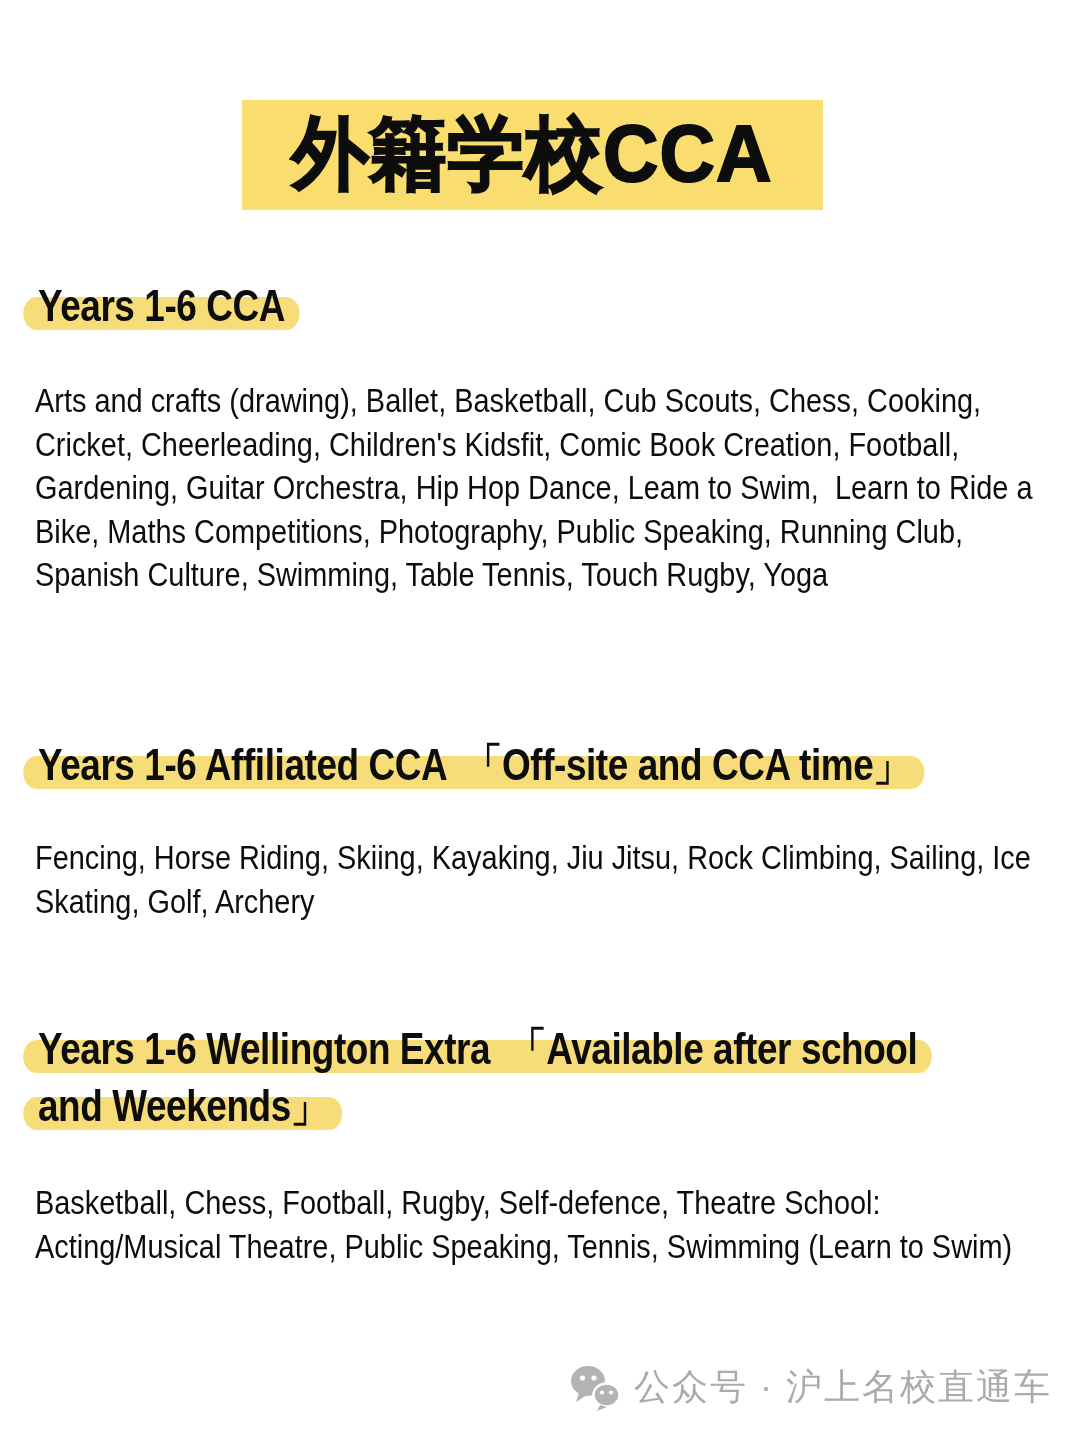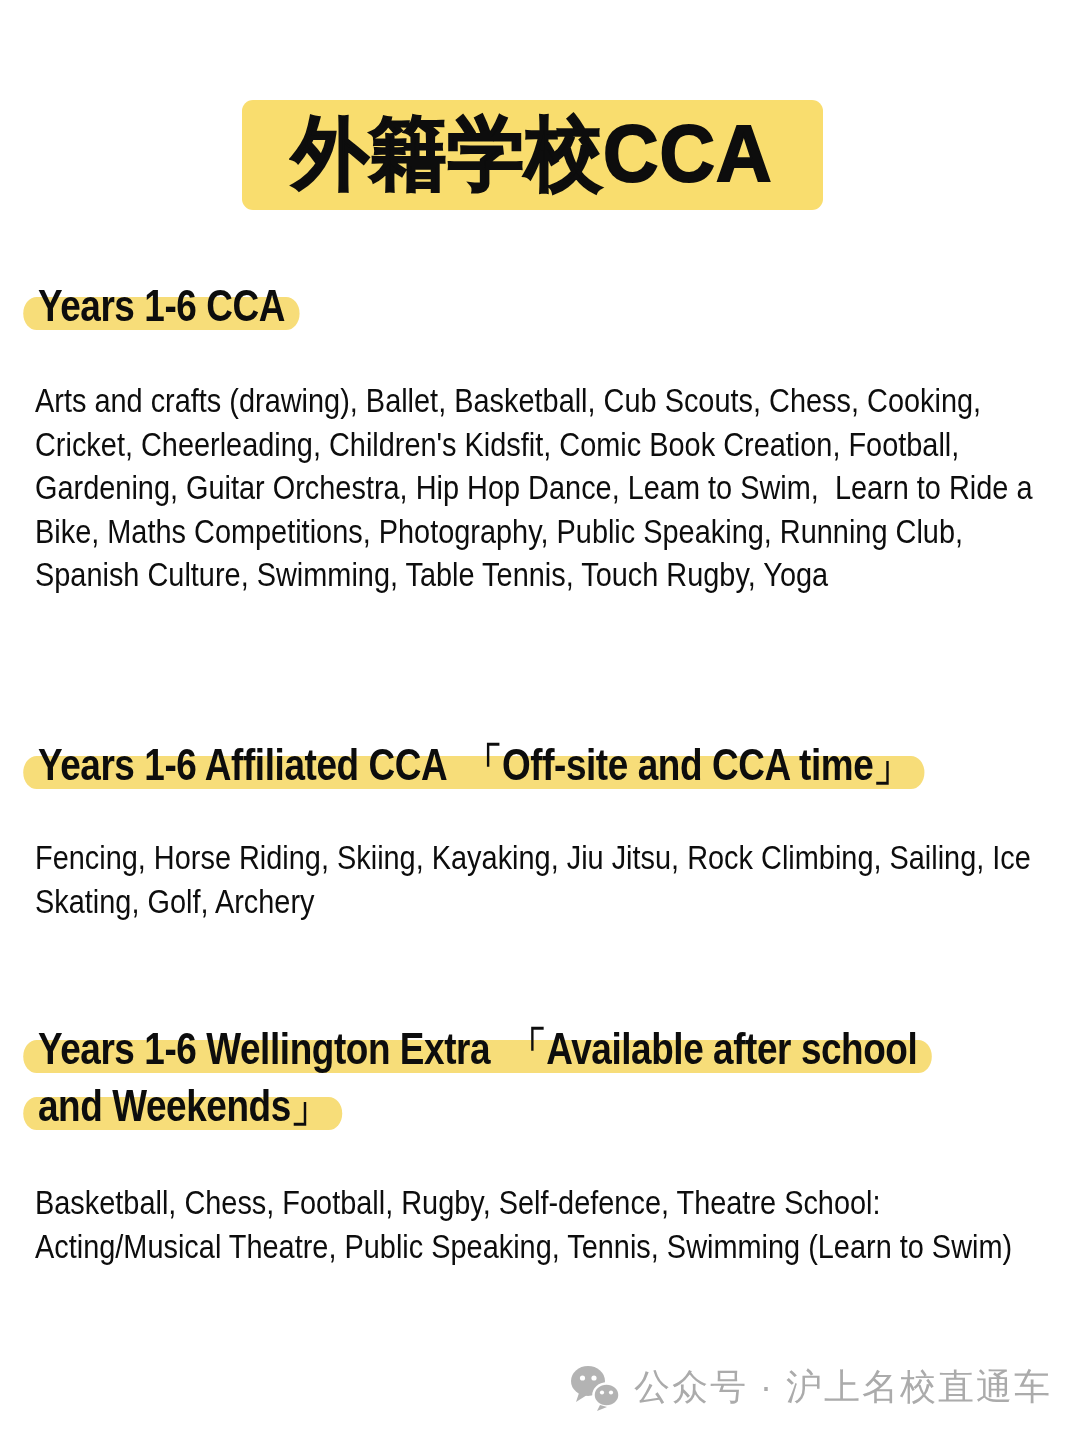--- a/index.html
+++ b/index.html
@@ -21,21 +21,20 @@
   .title-block {
     position: absolute;
     left: 242px;
     top: 100px;
     width: 581px;
     height: 110px;
     background: var(--color-title-highlight, #F9DD6E);
     display: flex;
     align-items: center;
     justify-content: center;
-    border-radius: 11px;
   }
   .title-block .title-text {
     font-size: 80px;
     font-weight: 900;
     letter-spacing: 1px;
     -webkit-text-stroke: 2px currentColor;
     white-space: pre;
     transform: scaleX(0.96);
   }
 

